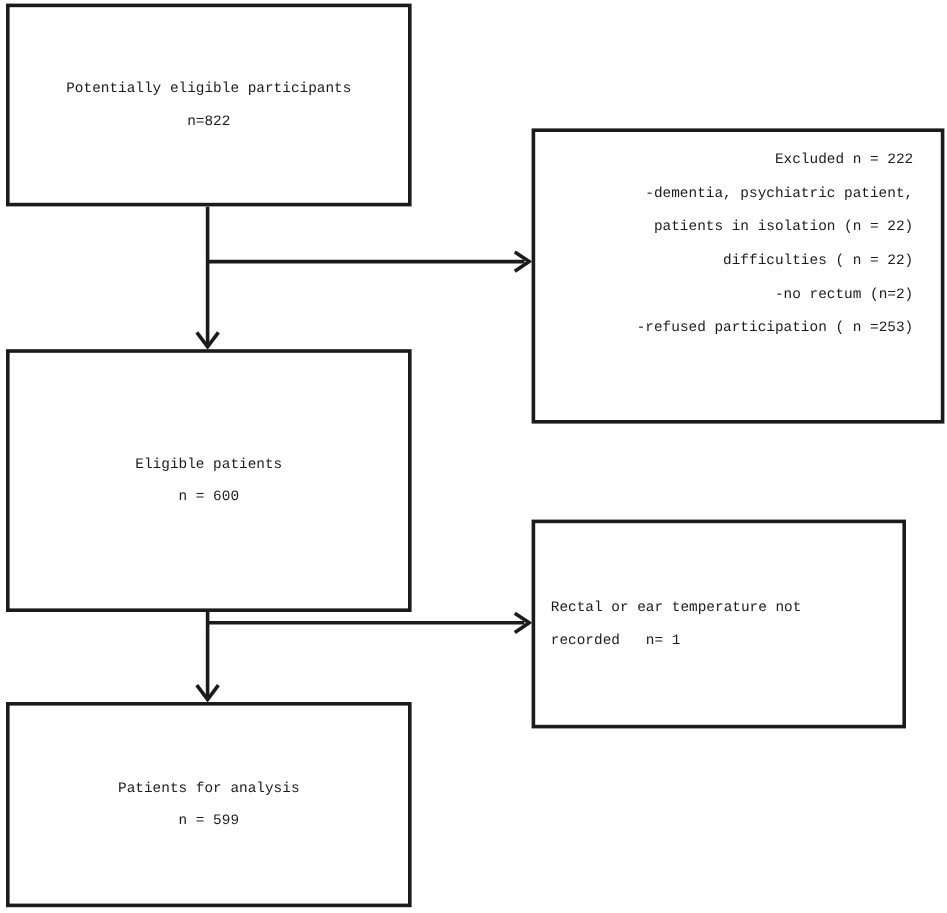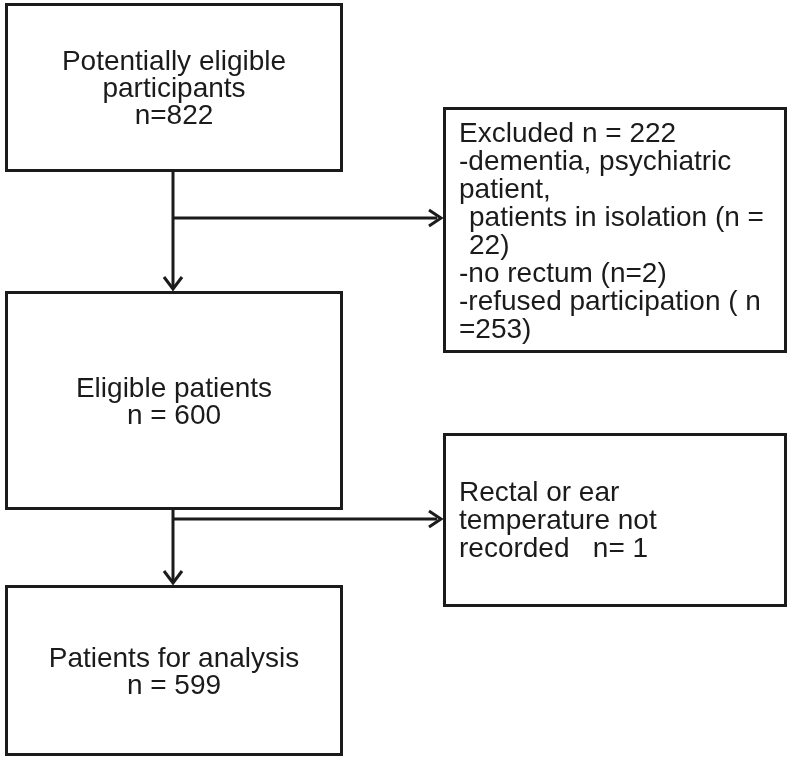--- a/index.html
+++ b/index.html
@@ -30,54 +30,55 @@
   .connectors line, .connectors polyline {
     stroke: currentColor;
     stroke-width: 3;
     fill: none;
   }
   .box {
     position: absolute;
     box-sizing: border-box;
     border: 3px solid var(--line-color);
     background: var(--bg-color);
-    font-size: 28px;
+    font-size: 12px;
     line-height: 27px;
+    font-family: Liberation Mono, monospace;
   }
   .box .txt {
     white-space: pre-wrap;
   }
   .box-center {
     display: flex;
     flex-direction: column;
     justify-content: center;
     align-items: center;
     text-align: center;
   }
   .box-left-top {
-    padding: 9px 0 0 13px;
+    padding: 9px 23px 0 13px;
     line-height: 28px;
-    text-align: left;
+    text-align: right;
   }
   .box-left-center {
     display: flex;
     flex-direction: column;
     justify-content: center;
     padding-left: 13px;
     padding-right: 8px;
     line-height: 28px;
     text-align: left;
   }
   .indent { padding-left: 10px; }
 
   
   #box-potentially-eligible { left: 5px;   top: 3px;   width: 338px; height: 169px; }
   #box-excluded             { left: 443px; top: 107px; width: 344px; height: 246px; }
   #box-eligible             { left: 5px;   top: 291px; width: 338px; height: 219px; }
-  #box-temp-not-recorded    { left: 443px; top: 433px; width: 344px; height: 174px; }
+  #box-temp-not-recorded    { left: 443px; top: 433px; width: 312px; height: 174px; }
   #box-analysis             { left: 5px;   top: 585px; width: 338px; height: 171px; }
 </style>
 </head>
 <body>
 
 <div class="canvas">
 
   <svg class="connectors" viewBox="0 0 789 761" xmlns="http://www.w3.org/2000/svg">
 
     <g>
@@ -103,20 +104,21 @@
 
   <div class="box box-center" id="box-potentially-eligible">
     <div class="txt">Potentially eligible participants</div>
     <div class="txt">n=822</div>
   </div>
 
   <div class="box box-left-top" id="box-excluded">
     <div class="txt">Excluded n = 222</div>
     <div class="txt">-dementia, psychiatric patient,</div>
     <div class="txt indent">patients in isolation (n = 22)</div>
+    <div class="txt indent">difficulties ( n = 22)</div>
     <div class="txt">-no rectum (n=2)</div>
     <div class="txt">-refused participation ( n =253)</div>
   </div>
 
   <div class="box box-center" id="box-eligible">
     <div class="txt">Eligible patients</div>
     <div class="txt">n = 600</div>
   </div>
 
   <div class="box box-left-center" id="box-temp-not-recorded">

